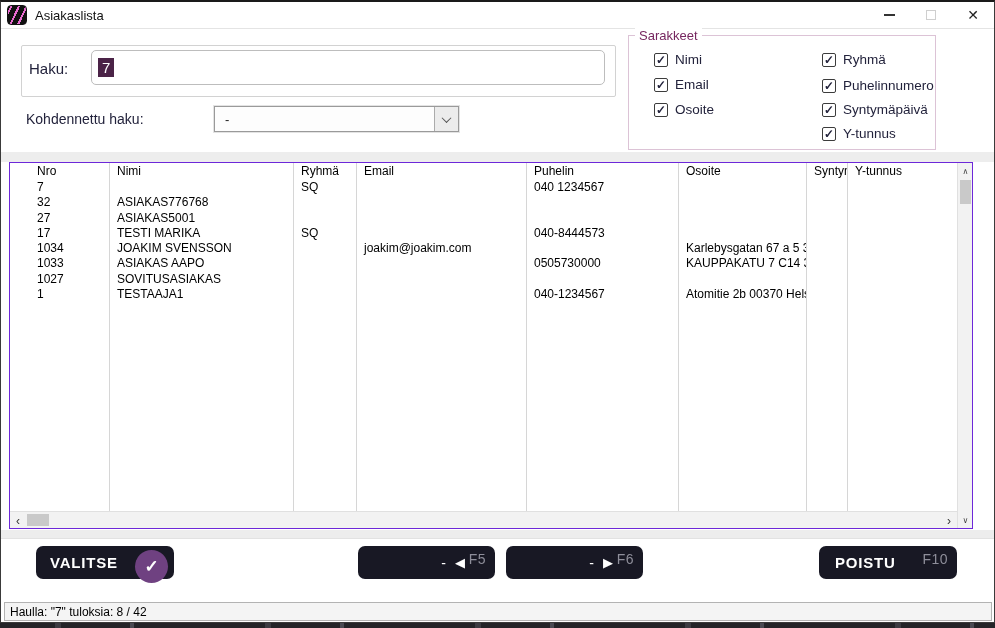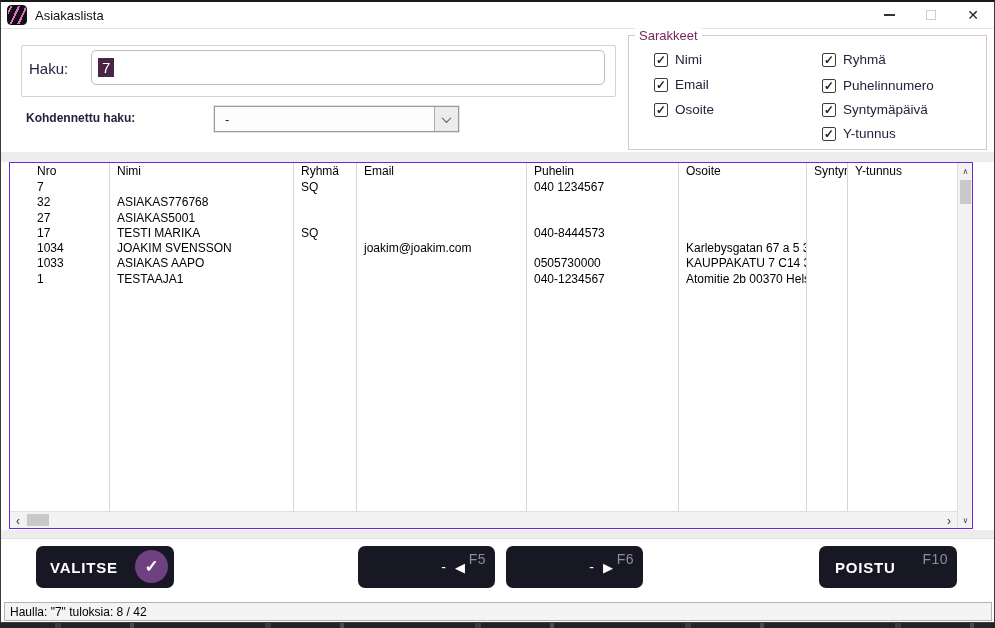--- a/index.html
+++ b/index.html
@@ -14,28 +14,28 @@
   .win-btn { width:42px; height:100%; display:flex; align-items:center; justify-content:center; font-size:13px; color:#333; cursor:default; }
   .min-glyph { width:11px; height:1.5px; background:#333; }
   .max-glyph { width:10px; height:10px; border:1px solid #cfcfcf; }
   .close-glyph { font-size:14px; color:#222; }
 
   
   .haku-box { position:absolute; left:20px; top:43px; width:595px; height:52px; border:1px solid #d2d2d2; border-radius:2px; background:#fff; }
   .haku-label { position:absolute; left:28px; top:58px; font-size:15px; color:#23233c; }
   .haku-input { position:absolute; left:90px; top:48px; width:514px; height:35px; border:1px solid #bdbdbd; border-radius:5px; background:#fff; display:flex; align-items:center; padding-left:6px; }
   .sel-text { background:var(--selection); color:#fff; font-size:15px; padding:1px 4px; }
-  .kohd-label { position:absolute; left:25px; top:109px; font-size:12px; color:#23233c;font-weight:bold; }
+  .kohd-label { position:absolute; left:25px; top:109px; font-size:14px; color:#23233c; }
   .combo { position:absolute; left:213px; top:104px; width:245px; height:26px; border:1px solid #9a9a9a; background:#fdfdfd; display:flex; align-items:center; box-shadow:0 0 0 1px #e3e3e3; }
   .combo-value { padding-left:10px; font-size:13px; color:#222; flex:1; }
   .combo-btn { width:24px; height:100%; background:#ececec; border-left:1px solid #ababab; display:flex; align-items:center; justify-content:center; }
   .chev { width:7px; height:7px; border-right:1.5px solid #555; border-bottom:1.5px solid #555; transform:rotate(45deg) translate(-1px,-1px); }
 
   
-  .sarakkeet { position:absolute; left:627px; top:33px; width:359px; height:115px; border:1px solid #dcc3d6; }
+  .sarakkeet { position:absolute; left:627px; top:33px; width:308px; height:115px; border:1px solid #dcc3d6; }
   .sar-title { position:absolute; top:-8px; left:6px; background:#fff; padding:0 4px; font-size:13px; color:var(--accent_purple); }
   .chk-row { position:absolute; display:flex; align-items:center; gap:7px; }
   .chk-box { width:14px; height:14px; border:1.5px solid #3c3c3c; border-radius:2px; background:#fff; display:flex; align-items:center; justify-content:center; font-size:12px; font-weight:bold; color:#23233c; line-height:1; }
   .chk-label { font-size:13.5px; color:#23233c; }
 
   
   .strip-top { position:absolute; left:0; top:150px; width:100%; height:10px; background:#ededed; }
   .strip-mid { position:absolute; left:0; top:528px; width:100%; height:8px; background:#ededed; }
 
   
@@ -51,21 +51,21 @@
   
   .vscroll { position:absolute; right:0; top:0; width:15px; height:365px; background:#f2f2f2; border-left:1px solid #e0e0e0; z-index:3; }
   .vscroll .arrow { position:absolute; left:0; width:15px; height:16px; display:flex; align-items:center; justify-content:center; color:#444; font-size:8px; }
   .vthumb { position:absolute; left:2px; top:17px; width:11px; height:24px; background:#c9c9c9; }
   .hscroll { position:absolute; left:0; bottom:0; width:947px; height:17px; background:#f2f2f2; border-top:1px solid #e0e0e0; z-index:3; display:block; }
   .hscroll .arrow { position:absolute; top:0; width:16px; height:17px; display:flex; align-items:center; justify-content:center; color:#333; font-size:12px; }
   .hthumb { position:absolute; left:17px; top:2px; width:22px; height:12px; background:#c9c9c9; }
 
   
   .btnbar { position:absolute; left:0; top:536px; width:100%; height:62px; background:#fff; border-top:1px solid #e2e2e2; }
-  .dlg-btn { position:absolute; top:7px; height:42px; background:var(--button_bg); border-radius:7px; color:#fff; border:none; cursor:pointer; }
+  .dlg-btn { position:absolute; top:7px; height:33px; background:var(--button_bg); border-radius:7px; color:#fff; border:none; cursor:pointer; }
   .btn-valitse { left:35px; width:138px; display:flex; align-items:center; padding-left:14px; }
   .btn-label { font-size:15px; font-weight:bold; letter-spacing:0.8px; color:#fff; }
   .check-circle { position:absolute; right:6px; top:4px; width:33px; height:33px; border-radius:50%; background:var(--check_circle); display:flex; align-items:center; justify-content:center; font-size:17px; font-weight:bold; color:#fff; }
   .btn-nav { width:137px; display:flex; align-items:center; justify-content:flex-end; padding-right:30px; gap:9px; }
   .btn-prev { left:357px; }
   .btn-next { left:505px; }
   .nav-dash { font-size:14px; color:#fff; }
   .nav-tri { font-size:13px; color:#fff; }
   .fkey { position:absolute; top:5px; right:9px; font-size:14px; color:#8e8e9a; letter-spacing:0.5px; }
   .btn-poistu { left:818px; width:138px; display:flex; align-items:center; padding-left:16px; }
@@ -219,20 +219,30 @@
             <div class="cell" style="width: 41px;"></div>
             <div class="cell" style="width: 110px; flex: 1 1 0%;"></div>
           </div>
           <div class="trow">
             <div class="cell first" style="width: 99px;">1033</div>
             <div class="cell" style="width: 184px;">ASIAKAS AAPO</div>
             <div class="cell" style="width: 63px;"></div>
             <div class="cell" style="width: 170px;"></div>
             <div class="cell" style="width: 152px;">0505730000</div>
             <div class="cell" style="width: 128px;">KAUPPAKATU 7 C14 332</div>
+            <div class="cell" style="width: 41px;"></div>
+            <div class="cell" style="width: 110px; flex: 1 1 0%;"></div>
+          </div>
+          <div class="trow">
+            <div class="cell first" style="width: 99px;">1027</div>
+            <div class="cell" style="width: 184px;">SOVITUSASIAKAS</div>
+            <div class="cell" style="width: 63px;"></div>
+            <div class="cell" style="width: 170px;"></div>
+            <div class="cell" style="width: 152px;"></div>
+            <div class="cell" style="width: 128px;"></div>
             <div class="cell" style="width: 41px;"></div>
             <div class="cell" style="width: 110px; flex: 1 1 0%;"></div>
           </div>
           <div class="trow">
             <div class="cell first" style="width: 99px;">1</div>
             <div class="cell" style="width: 184px;">TESTAAJA1</div>
             <div class="cell" style="width: 63px;"></div>
             <div class="cell" style="width: 170px;"></div>
             <div class="cell" style="width: 152px;">040-1234567</div>
             <div class="cell" style="width: 128px;">Atomitie 2b 00370 Helsin</div>

